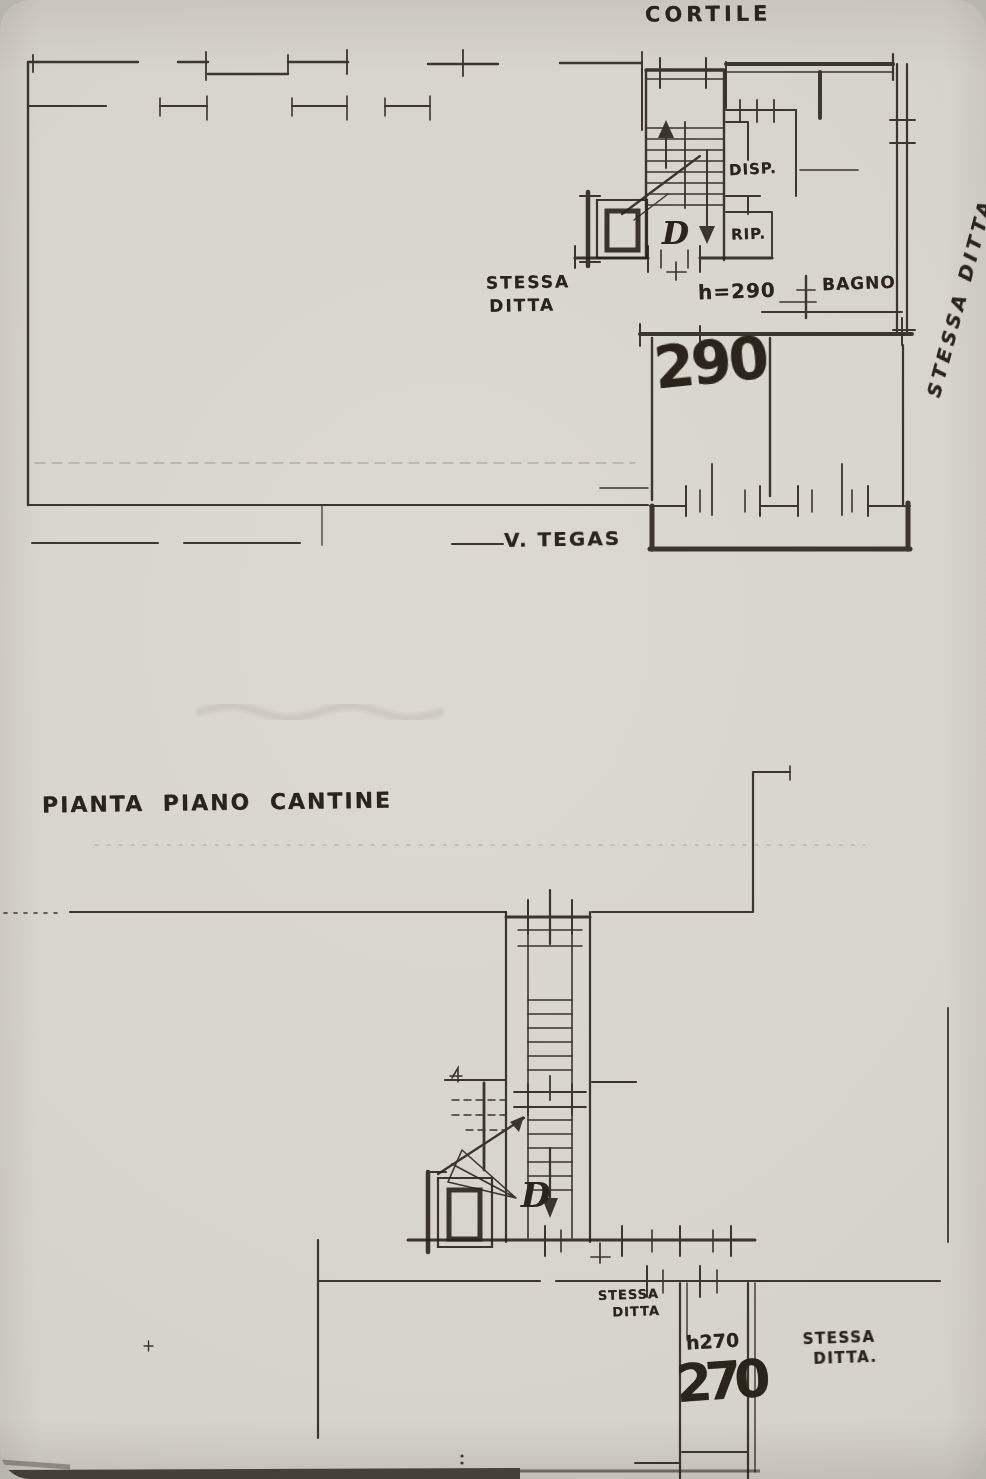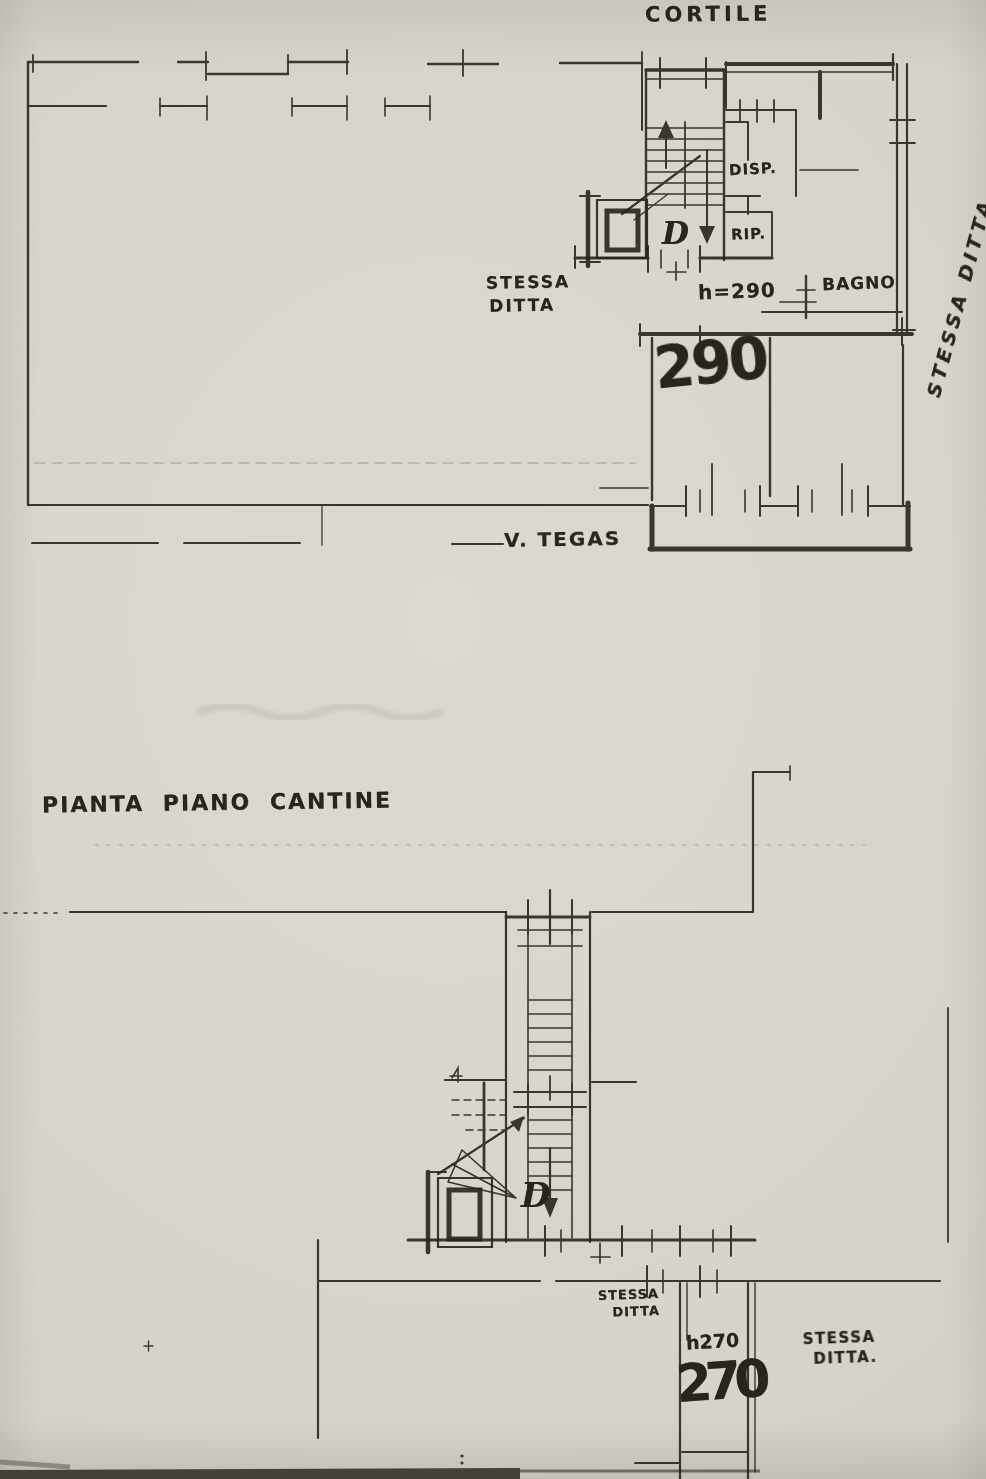--- a/index.html
+++ b/index.html
@@ -5,20 +5,21 @@
   :root{ --ink:#2b241b; }
   html,body{margin:0;padding:0;background:#b9b6ad;}
   .page{
     position:relative;width:986px;height:1479px;overflow:hidden;
     background:
       linear-gradient(180deg, rgba(100,95,85,.12) 0%, rgba(100,95,85,0) 5%),
       linear-gradient(0deg, rgba(100,95,85,.16) 0%, rgba(100,95,85,0) 4%),
       linear-gradient(90deg, rgba(100,95,85,.10) 0%, rgba(100,95,85,0) 4%, rgba(100,95,85,0) 96%, rgba(100,95,85,.10) 100%),
       radial-gradient(130% 100% at 45% 42%, #dcd9d0 0%, #d6d3ca 58%, #cbc8bf 100%);
     font-family:"DejaVu Sans","Liberation Sans",sans-serif;
+    border-radius:30px;
   }
   svg.linework{position:absolute;left:0;top:0;}
   .lbl{
     position:absolute;color:var(--ink);font-weight:700;white-space:nowrap;
     text-shadow:0.3px 0.3px 0.6px rgba(43,36,27,.55);line-height:1.15;
   }
   .lbl-cortile{left:645px;top:2px;font-size:21px;letter-spacing:4px;transform:rotate(-.5deg);}
   .lbl-disp{left:729px;top:161px;font-size:15px;letter-spacing:1px;transform:rotate(-3deg);}
   .lbl-rip{left:731px;top:226px;font-size:15px;letter-spacing:1px;transform:rotate(-2deg);}
   .lbl-d-upper{left:662px;top:216px;font-size:31px;font-family:"DejaVu Serif","Liberation Serif",serif;font-style:italic;}

